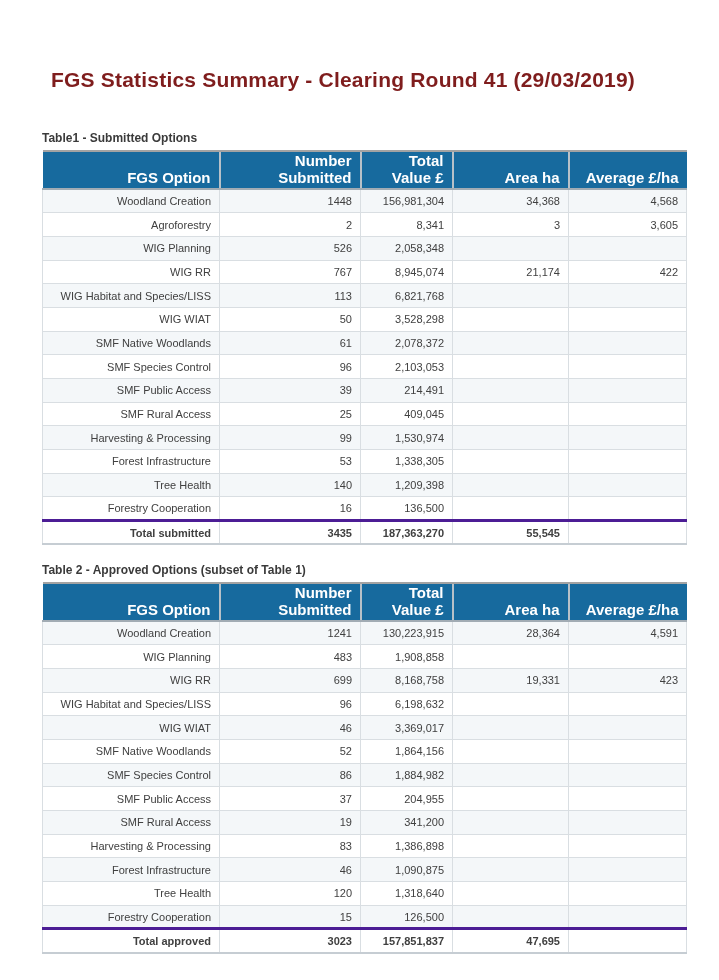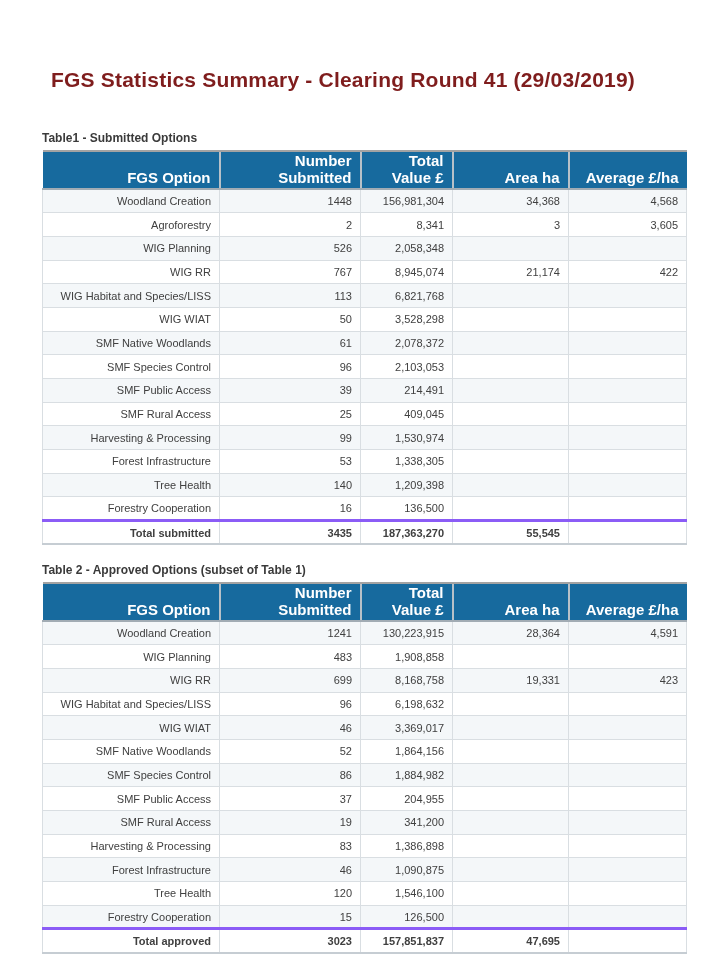--- a/index.html
+++ b/index.html
@@ -67,21 +67,21 @@
     padding: 0 8px 0 4px;
     vertical-align: middle;
     border: 1px solid #d9dee2;
     overflow: hidden;
     white-space: nowrap;
   }
   tbody tr.alt td { background: #f4f7f9; }
   tbody tr.total td {
     font-weight: bold;
     background: #ffffff;
-    border-top: 3px solid #8b5cf6;
+    border-top: 3px solid #4c1d95;
     border-bottom: 2px solid #c6cdd3;
   }
 </style>
 </head>
 <body>
 
 <div class="page-title">FGS Statistics Summary - Clearing Round 41 (29/03/2019)</div>
 
 <div class="tbl-block" id="block-table1">
   <div class="tbl-caption">Table1 - Submitted Options</div>
@@ -291,21 +291,21 @@
         <tr class="alt">
           <td>Forest Infrastructure</td>
           <td>46</td>
           <td>1,090,875</td>
           <td></td>
           <td></td>
         </tr>
         <tr>
           <td>Tree Health</td>
           <td>120</td>
-          <td>1,546,100</td>
+          <td>1,318,640</td>
           <td></td>
           <td></td>
         </tr>
         <tr class="alt">
           <td>Forestry Cooperation</td>
           <td>15</td>
           <td>126,500</td>
           <td></td>
           <td></td>
         </tr>

